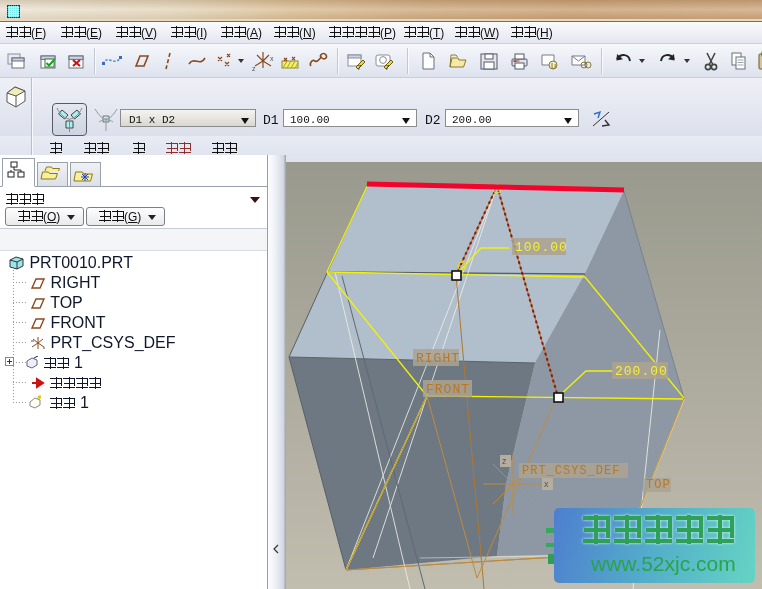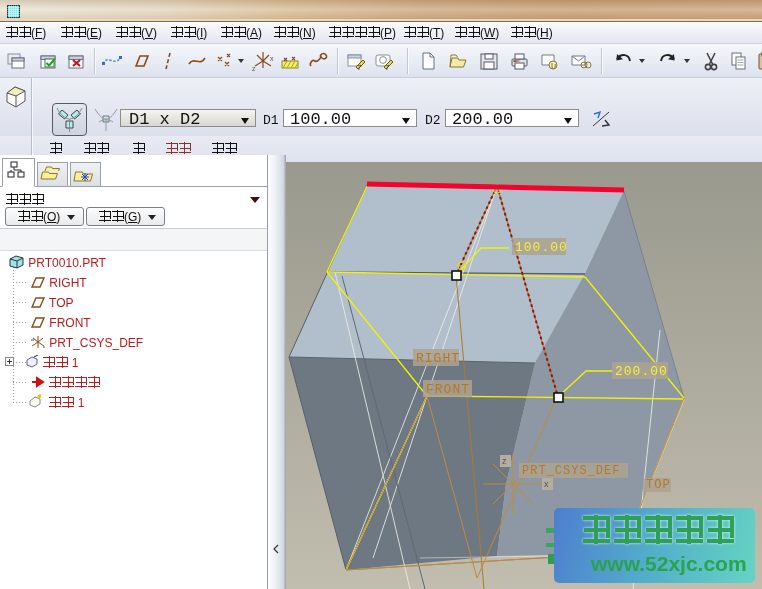--- a/index.html
+++ b/index.html
@@ -6,23 +6,23 @@
 body{position:relative;background:#fff}
 .ab{position:absolute}
 i.z{display:inline-block;vertical-align:-1px;background-repeat:no-repeat;width:12px;height:12px;
 background-image:linear-gradient(currentColor,currentColor),linear-gradient(currentColor,currentColor),linear-gradient(currentColor,currentColor),linear-gradient(currentColor,currentColor),linear-gradient(currentColor,currentColor);
 background-size:100% 1px,84% 1px,100% 1px,1px 100%,1px 70%;
 background-position:0 1px,1px 50%,0 calc(100% - 1px),48% 0,100% 15%}
 i.z+i.z{margin-left:1px}
 u{text-decoration:underline}
 .mi{position:absolute;top:4px;white-space:nowrap}
 .sep{position:absolute;top:4px;width:1px;height:26px;background:#c2c7d6;box-shadow:1px 0 0 #f8fafc}
-.combo{position:absolute;height:18px;border:1px solid #8c8c8c;background:#fff;font-family:"Liberation Mono",monospace;font-size:17px;line-height:20px;color:#111}
+.combo{position:absolute;height:18px;border:1px solid #8c8c8c;background:#fff;font-family:"Liberation Mono",monospace;font-size:11px;line-height:20px;color:#111}
 .dlab{position:absolute;font-family:"Liberation Mono",monospace;font-size:13px;color:#111}
-.trow{position:absolute;height:20px;line-height:20px;white-space:nowrap;font-size:12px;color:#b91c1c}
+.trow{position:absolute;height:20px;line-height:20px;white-space:nowrap;font-size:16px;color:#0f172a}
 .btn{position:absolute;height:19px;border:1px solid #7a7f88;border-radius:3px;background:linear-gradient(#fdfdfd,#e9eaec);font-size:12px;color:#111}
 </style></head>
 <body>
 
 <div class="ab" style="left:0;top:0;width:762px;height:22px;background:linear-gradient(180deg,rgba(120,90,60,0.18),rgba(255,255,255,0.22) 45%,rgba(90,60,30,0.10)),linear-gradient(90deg,#eae3d2 0%,#e3d5ba 22%,#d9bc92 38%,#cda87e 55%,#c79e71 75%,#cba37a 100%);border-bottom:1px solid #7d6d55;box-shadow:inset 0 -2px 0 #e8d9bd;color:#1a1a1a;font-size:13px;line-height:21px">
 <svg class="ab" style="left:6px;top:3px" width="16" height="16">
       <rect x="1.5" y="2.5" width="12" height="12" fill="#7de8ec" stroke="#333"></rect>
       <path d="M3.5 2.5 v12 M5.5 2.5 v12 M7.5 2.5 v12 M9.5 2.5 v12 M11.5 2.5 v12 M1.5 4.5 h12 M1.5 6.5 h12 M1.5 8.5 h12 M1.5 10.5 h12 M1.5 12.5 h12" stroke="#bff6f8" stroke-width="0.7"></path>
     </svg>
 </div>
@@ -349,14 +349,14 @@
       <text x="236" y="312" font-family="Liberation Mono,monospace" font-size="12" fill="#b87728" letter-spacing="1">PRT_CSYS_DEF</text>
       <rect x="357" y="316" width="28" height="14" fill="#aba391" opacity="0.85"></rect>
       <text x="360" y="326" font-family="Liberation Mono,monospace" font-size="12" fill="#b87728" letter-spacing="1">TOP</text>
       <rect x="214" y="293" width="11" height="12" fill="#b5ada0"></rect>
       <text x="216" y="302" font-size="9" fill="#555">z</text>
       <rect x="256" y="316" width="11" height="12" fill="#b5ada0"></rect>
       <text x="258" y="325" font-size="9" fill="#555">x</text>
     </svg>
     <div class="ab" style="left:268px;top:346px;width:201px;height:75px;border-radius:5px;background:linear-gradient(105deg,#4e7ecf,#53aeca 50%,#65d4c3)">
 <div class="ab" style="left:29px;top:7px;color:#2fa057;filter:drop-shadow(0 0 1.5px #d8f8e8)"><i class="z" style="width:27px;height:29px;margin-right:3px;background-size:100% 4px,88% 4px,100% 4px,4px 100%,4px 76%"></i><i class="z" style="width:27px;height:29px;margin-right:3px;background-size:100% 4px,88% 4px,100% 4px,4px 100%,4px 76%"></i><i class="z" style="width:27px;height:29px;margin-right:3px;background-size:100% 4px,88% 4px,100% 4px,4px 100%,4px 76%"></i><i class="z" style="width:27px;height:29px;margin-right:3px;background-size:100% 4px,88% 4px,100% 4px,4px 100%,4px 76%"></i><i class="z" style="width:27px;height:29px;margin-right:3px;background-size:100% 4px,88% 4px,100% 4px,4px 100%,4px 76%"></i></div>
-<div class="ab" style="left:37px;top:44px;font-size:21px;font-weight:bold;color:#2aa34c">www.52xjc.com</div>
+<div class="ab" style="left:37px;top:44px;font-size:21px;font-weight:normal;color:#2aa34c">www.52xjc.com</div>
 </div>
   </div>
 </body></html>

